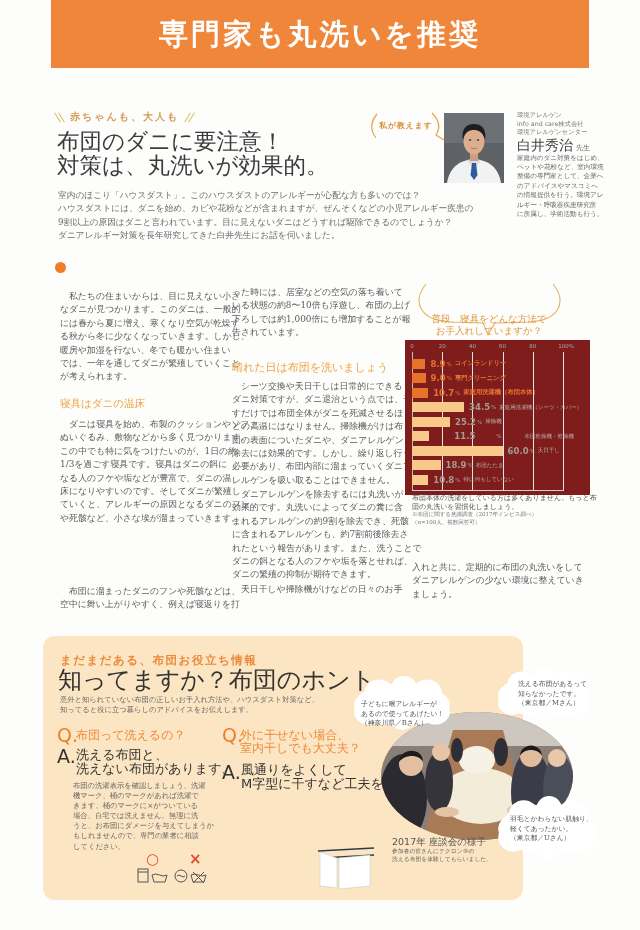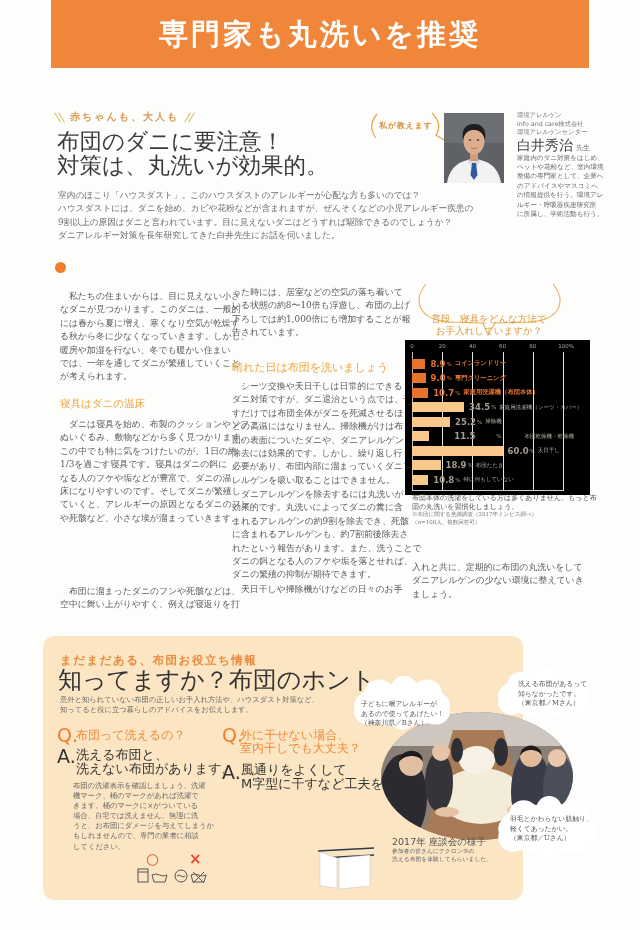--- a/index.html
+++ b/index.html
@@ -40,21 +40,21 @@
   .para { position:absolute; width:168px; font:8.9px/13.4px "DejaVu Serif", serif; color:#5a5a5a; }
   .para .ln:first-child { padding-left:1em; }
   .para.noindent .ln:first-child { padding-left:0; }
   .subhead { position:absolute; font:10.5px/14px "DejaVu Sans", sans-serif; color:#f0a23a; white-space:nowrap; }
   .subhead.two .ln { line-height:17px; }
 
   
   .chart-bubble { position:absolute; left:411px; top:282px; width:156px; height:56px; }
   .chart-bubble .q { position:absolute; left:0; top:15px; width:156px; text-align:center;
             font:9.5px/12px "DejaVu Serif", serif; color:#e0973c;margin-top:16px; }
-  .chart { position:absolute; left:405px; top:340px; width:185px; height:155px; background:#000000;text-decoration:underline; }
+  .chart { position:absolute; left:405px; top:340px; width:185px; height:155px; background:#7f1d1d;text-decoration:underline; }
   .tick { position:absolute; top:2px; font:5.5px/8px "DejaVu Sans", sans-serif; color:#aaa; transform:translateX(-50%); white-space:nowrap; }
   .grid { position:absolute; top:12px; width:1px; height:138px; background:#e3e3e3; }
   .grid.axis { background:#bdbdbd; }
   .baseline { position:absolute; left:7px; top:150px; width:152px; height:1px; background:#cfcfcf; }
   .bar-row { position:absolute; left:7px; height:11px; display:flex; align-items:center; white-space:nowrap; }
   .bar { height:10px; background:#f9c98b; flex:none; }
   .bar-val { margin-left:5px; font:bold 8.5px "DejaVu Sans", sans-serif; color:#a59b8f; }
   .bar-unit { margin-left:1px; font:5.5px "DejaVu Sans", sans-serif; color:#a59b8f; }
   .bar-cat { margin-left:3px; font:5.5px "DejaVu Sans", sans-serif; color:#b7b0a7; }
   .bar-row.hl .bar { background:#e8742c; }

